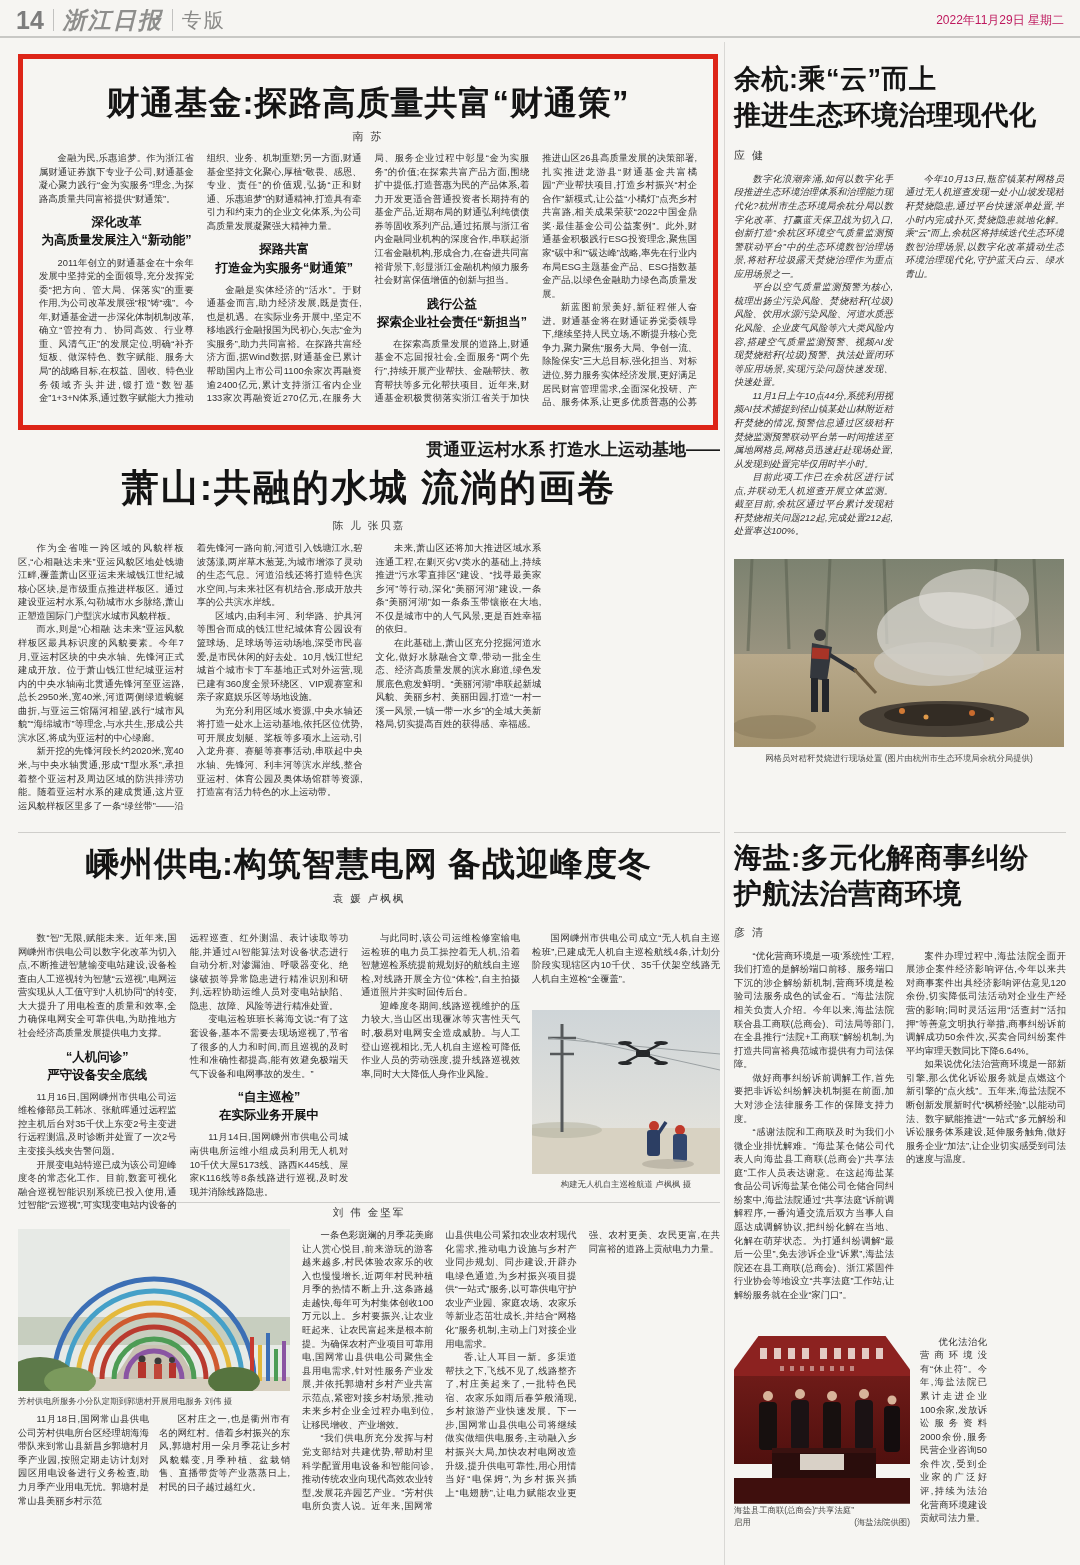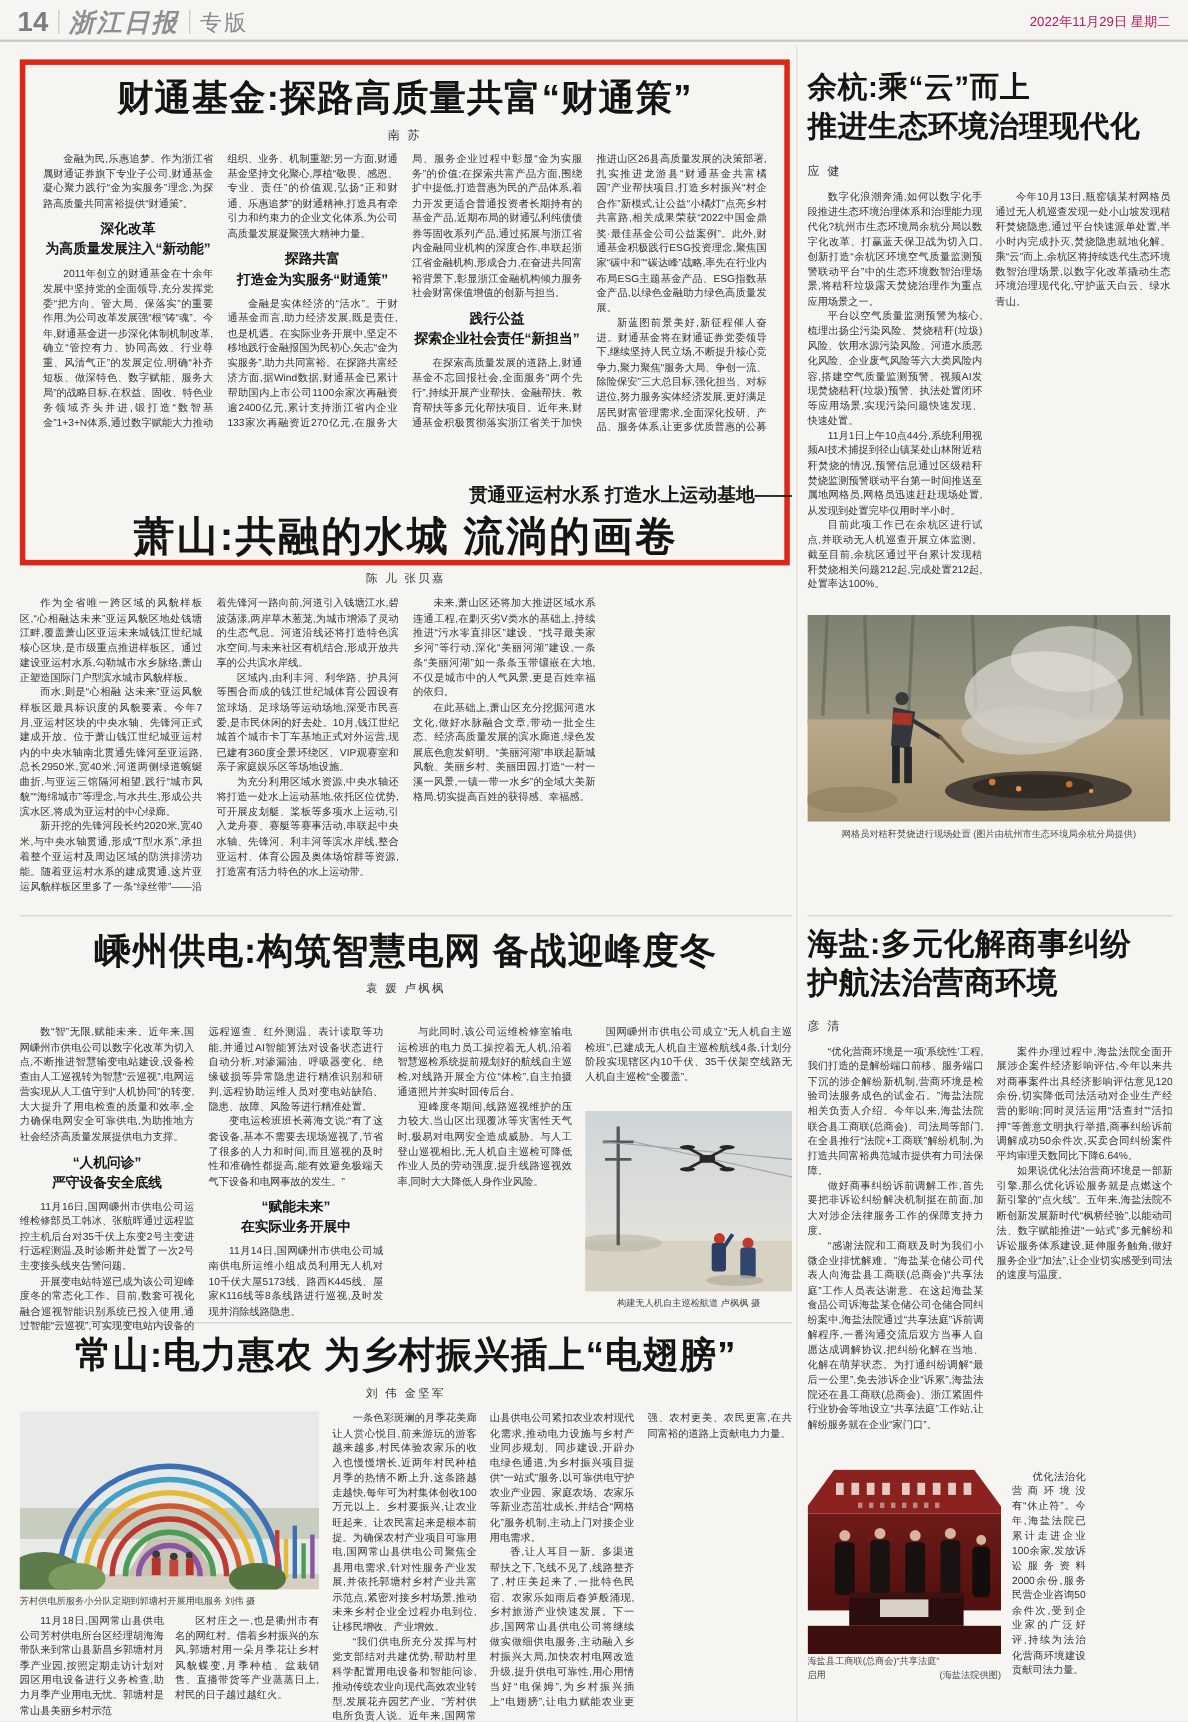--- a/index.html
+++ b/index.html
@@ -19,29 +19,29 @@
   article{position:absolute;box-sizing:border-box;}
   .hl-c{text-align:center;font-weight:900;color:#141414;margin:0;}
   .byline{font-size:11px;color:#3c3c3c;letter-spacing:2px;}
   .bodytext{font-size:9.3px;line-height:1.46;text-align:justify;color:#333;overflow:hidden;column-fill:auto;}
   .bodytext p{margin:0;text-indent:2em;}
   .sub{text-align:center;font-size:12.5px;font-weight:bold;color:#141414;margin:7px 0;line-height:1.45;break-inside:avoid;}
   .sub span{display:block;}
   .caption{font-size:8.4px;color:#4a4a48;line-height:1.45;}
   .photo{display:block;}
   
-  #caitong{top:54px;left:18px;width:700px;height:460px;border:5px solid #dd2518;padding:2px 16px 8px;}
+  #caitong{top:54px;left:18px;width:700px;height:376px;border:5px solid #dd2518;padding:16px 16px 8px;}
   #caitong h1{font-size:33px;letter-spacing:1px;margin:6px 0 3px;}
   #caitong .byline{display:block;text-align:center;margin-bottom:8px;}
   #caitong .bodytext{column-count:4;column-gap:13px;height:266px;}
   
   #yuhang{top:58px;left:734px;width:330px;height:770px;}
   #yuhang h2{font-size:27px;font-weight:900;line-height:1.33;letter-spacing:0.5px;color:#141414;margin:4px 0 14px;}
   #yuhang .byline{display:block;margin-bottom:10px;}
-  #yuhang .bodytext{column-count:2;column-gap:12px;height:378px;}
+  #yuhang .bodytext{column-count:2;column-gap:12px;height:378px;font-style:italic;}
   #yuhang .photo{margin-top:8px;}
   #yuhang .caption{margin-top:5px;text-align:center;}
   
   #xiaoshan{top:436px;left:18px;width:702px;height:392px;}
   .kicker{text-align:right;font-size:17px;font-weight:bold;color:#1a1a1a;margin:2px 0;}
   #xiaoshan h2{font-size:37px;letter-spacing:2px;margin:2px 0 6px;}
   #xiaoshan .byline{display:block;text-align:center;font-size:10.5px;margin-bottom:9px;}
   #xiaoshan .bodytext{column-count:4;column-gap:13px;height:272px;}
   
   #shengzhou{top:838px;left:18px;width:702px;height:360px;}
@@ -197,21 +197,21 @@
         <div class="bodytext">
           <p>数“智”无限,赋能未来。近年来,国网嵊州市供电公司以数字化改革为切入点,不断推进智慧输变电站建设,设备检查由人工巡视转为智慧“云巡视”,电网运营实现从人工值守到“人机协同”的转变,大大提升了用电检查的质量和效率,全力确保电网安全可靠供电,为助推地方社会经济高质量发展提供电力支撑。</p>
           <h3 class="sub">
             <span>“人机问诊”</span>
               <span>严守设备安全底线</span>
           </h3>
           <p>11月16日,国网嵊州市供电公司运维检修部员工韩冰、张航晖通过远程监控主机后台对35千伏上东变2号主变进行远程测温,及时诊断并处置了一次2号主变接头线夹告警问题。</p>
           <p>开展变电站特巡已成为该公司迎峰度冬的常态化工作。目前,数套可视化融合巡视智能识别系统已投入使用,通过智能“云巡视”,可实现变电站内设备的远程巡查、红外测温、表计读取等功能,并通过AI智能算法对设备状态进行自动分析,对渗漏油、呼吸器变化、绝缘破损等异常隐患进行精准识别和研判,远程协助运维人员对变电站缺陷、隐患、故障、风险等进行精准处置。</p>
           <p>变电运检班班长蒋海文说:“有了这套设备,基本不需要去现场巡视了,节省了很多的人力和时间,而且巡视的及时性和准确性都提高,能有效避免极端天气下设备和电网事故的发生。”</p>
           <h3 class="sub">
-            <span>“赋能未来”</span>
+            <span>“自主巡检”</span>
               <span>在实际业务开展中</span>
           </h3>
           <p>11月14日,国网嵊州市供电公司城南供电所运维小组成员利用无人机对10千伏大屋5173线、路西K445线、屋家K116线等8条线路进行巡视,及时发现并消除线路隐患。</p>
           <p>与此同时,该公司运维检修室输电运检班的电力员工操控着无人机,沿着智慧巡检系统提前规划好的航线自主巡检,对线路开展全方位“体检”,自主拍摄通道照片并实时回传后台。</p>
           <p>迎峰度冬期间,线路巡视维护的压力较大,当山区出现覆冰等灾害性天气时,极易对电网安全造成威胁。与人工登山巡视相比,无人机自主巡检可降低作业人员的劳动强度,提升线路巡视效率,同时大大降低人身作业风险。</p>
         </div>
       </div>
       <div class="sz-right">
         <div class="bodytext">
           <p>国网嵊州市供电公司成立“无人机自主巡检班”,已建成无人机自主巡检航线4条,计划分阶段实现辖区内10千伏、35千伏架空线路无人机自主巡检“全覆盖”。</p>
@@ -249,21 +249,20 @@
             <rect x="141" y="124" width="14" height="28" rx="3" fill="#31466e"></rect>
             <ellipse cx="136" cy="154" rx="26" ry="5" fill="#b8b2a2" opacity="0.8"></ellipse>
           </g>
         </svg>
         <div class="caption">构建无人机自主巡检航道 卢枫枫 摄</div>
       </div>
     </div>
   </article>
 
   <article id="changshan">
-    <h2 class="hl-c">常山:电力惠农 为乡村振兴插上“电翅膀”</h2>
     <span class="byline">刘 伟 金坚军</span>
     <div class="cs-content">
       <div class="cs-left">
 
         <svg class="photo" width="272" height="162" viewBox="0 0 272 162">
           <rect width="272" height="162" fill="#e7eae6"></rect>
           <rect y="88" width="272" height="28" fill="#b9c2ae" opacity="0.7"></rect>
           <rect y="148" width="272" height="14" fill="#d6cfbf"></rect>
           <polygon points="96,150 178,150 158,116 118,116" fill="#c9c2b2"></polygon>
           <g fill="none" stroke-width="5">

